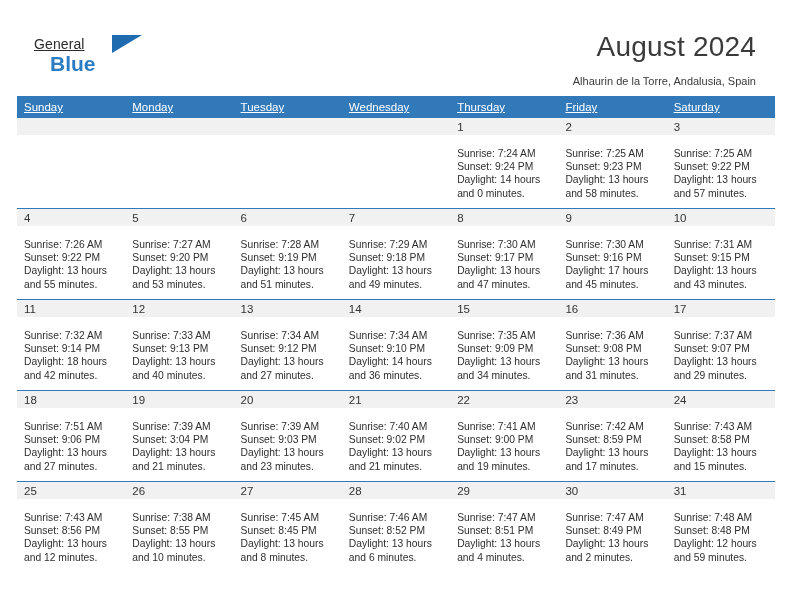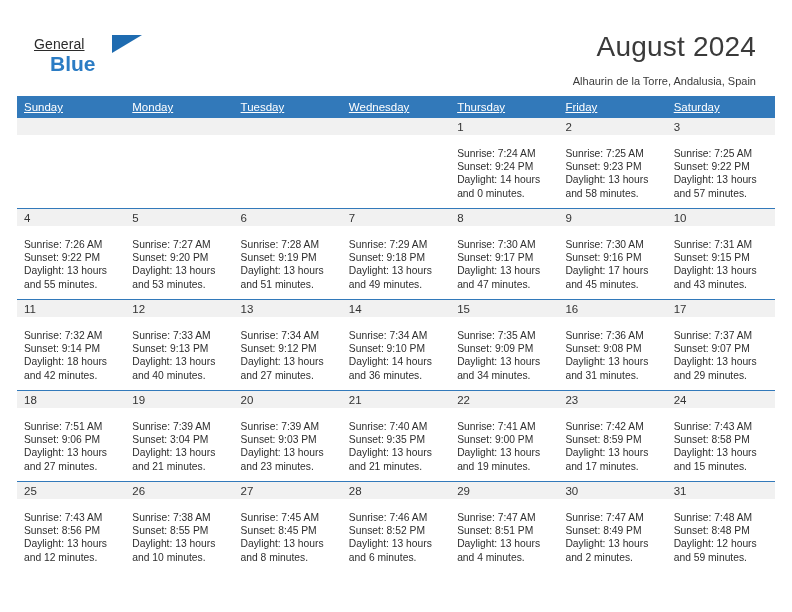--- a/index.html
+++ b/index.html
@@ -361,21 +361,21 @@
                 <div>Sunset: 9:03 PM</div>
                 <div class="daylight">Daylight: 13 hours and 23 minutes.</div>
               </div>
             </div>
           </td>
           <td>
             <div class="cell-inner">
               <div class="daynum-band">21</div>
               <div class="cell-body">
                 <div>Sunrise: 7:40 AM</div>
-                <div>Sunset: 9:35 PM</div>
+                <div>Sunset: 9:02 PM</div>
                 <div class="daylight">Daylight: 13 hours and 21 minutes.</div>
               </div>
             </div>
           </td>
           <td>
             <div class="cell-inner">
               <div class="daynum-band">22</div>
               <div class="cell-body">
                 <div>Sunrise: 7:41 AM</div>
                 <div>Sunset: 9:00 PM</div>

